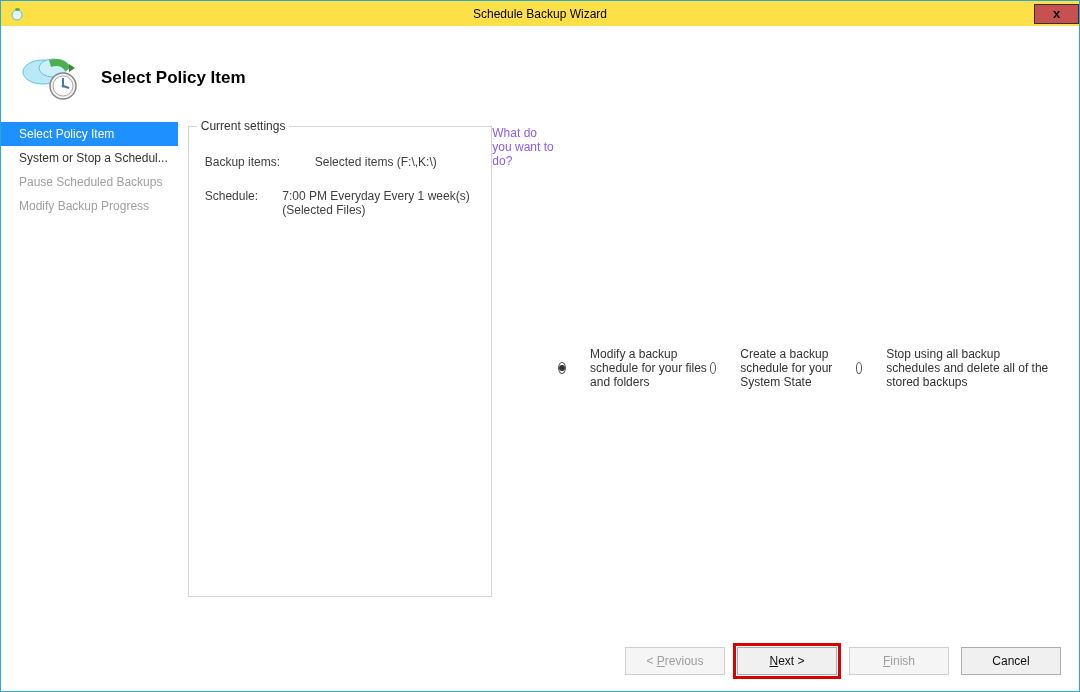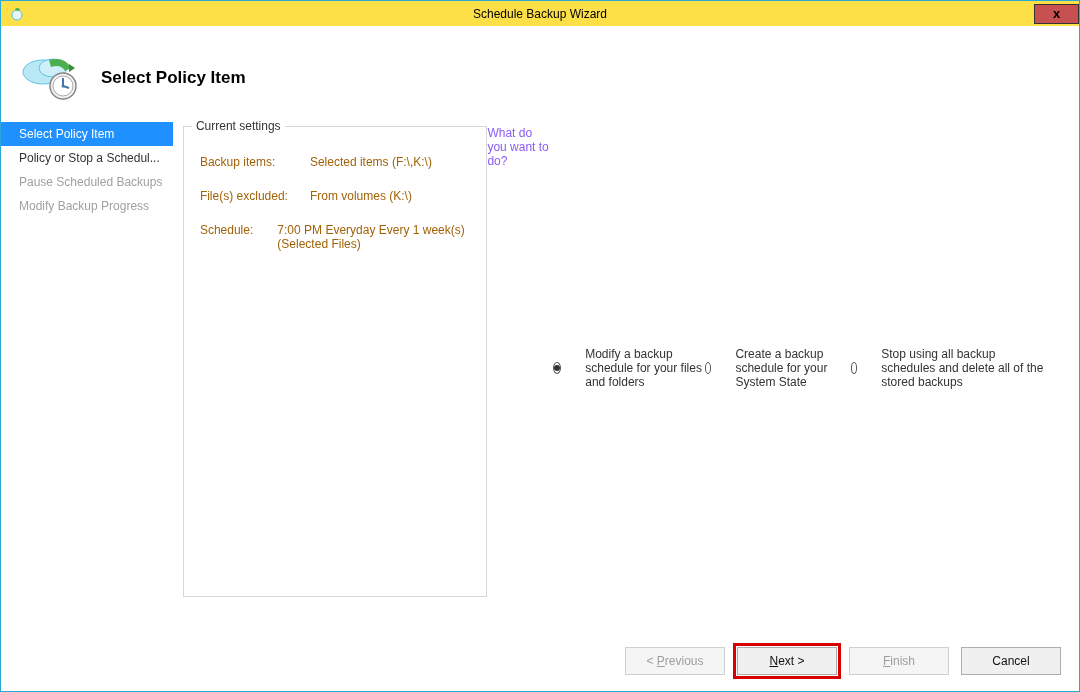--- a/index.html
+++ b/index.html
@@ -119,21 +119,21 @@
     left: 8px;
     background: #fff;
     padding: 0 4px;
     font-size: 12px;
     color: #333;
   }
   .setting-row {
     display: flex;
     margin-top: 14px;
     font-size: 12px;
-    color: #a16207;
+    color: #404040;
   }
   .setting-row:first-of-type {
     margin-top: 10px;
   }
   .setting-label {
     width: 110px;
   }
   .question {
     font-size: 12px;
     margin-bottom: 18px;
@@ -226,39 +226,35 @@
         <circle cx="42" cy="32" r="1.5" fill="#47a"></circle>
       </svg>
     </div>
     <div class="header-title">Select Policy Item</div>
   </div>
 
   <div class="body">
 
     <div class="nav">
       <div class="nav-item selected">Select Policy Item</div>
-      <div class="nav-item">Policy or Stop a Schedul...</div>
+      <div class="nav-item">System or Stop a Schedul...</div>
       <div class="nav-item disabled">Pause Scheduled Backups</div>
       <div class="nav-item disabled">Modify Backup Progress</div>
     </div>
 
     <div class="content">
 
       <div class="groupbox">
         <div class="groupbox-title">Current settings</div>
 
         <div class="setting-row">
           <div class="setting-label">Backup items:</div>
           <div>Selected items (F:\,K:\)</div>
         </div>
 
-        <div class="setting-row" style="margin-top:20px;">
-          <div class="setting-label">File(s) excluded:</div>
-          <div>From volumes (K:\)</div>
-        </div>
 
         <div class="setting-row" style="margin-top:20px;">
           <div class="setting-label">Schedule:</div>
           <div>7:00 PM Everyday Every 1 week(s) (Selected Files)</div>
         </div>
       </div>
 
       <div class="question">What do you want to do?</div>
 
       <div class="radio-row">

